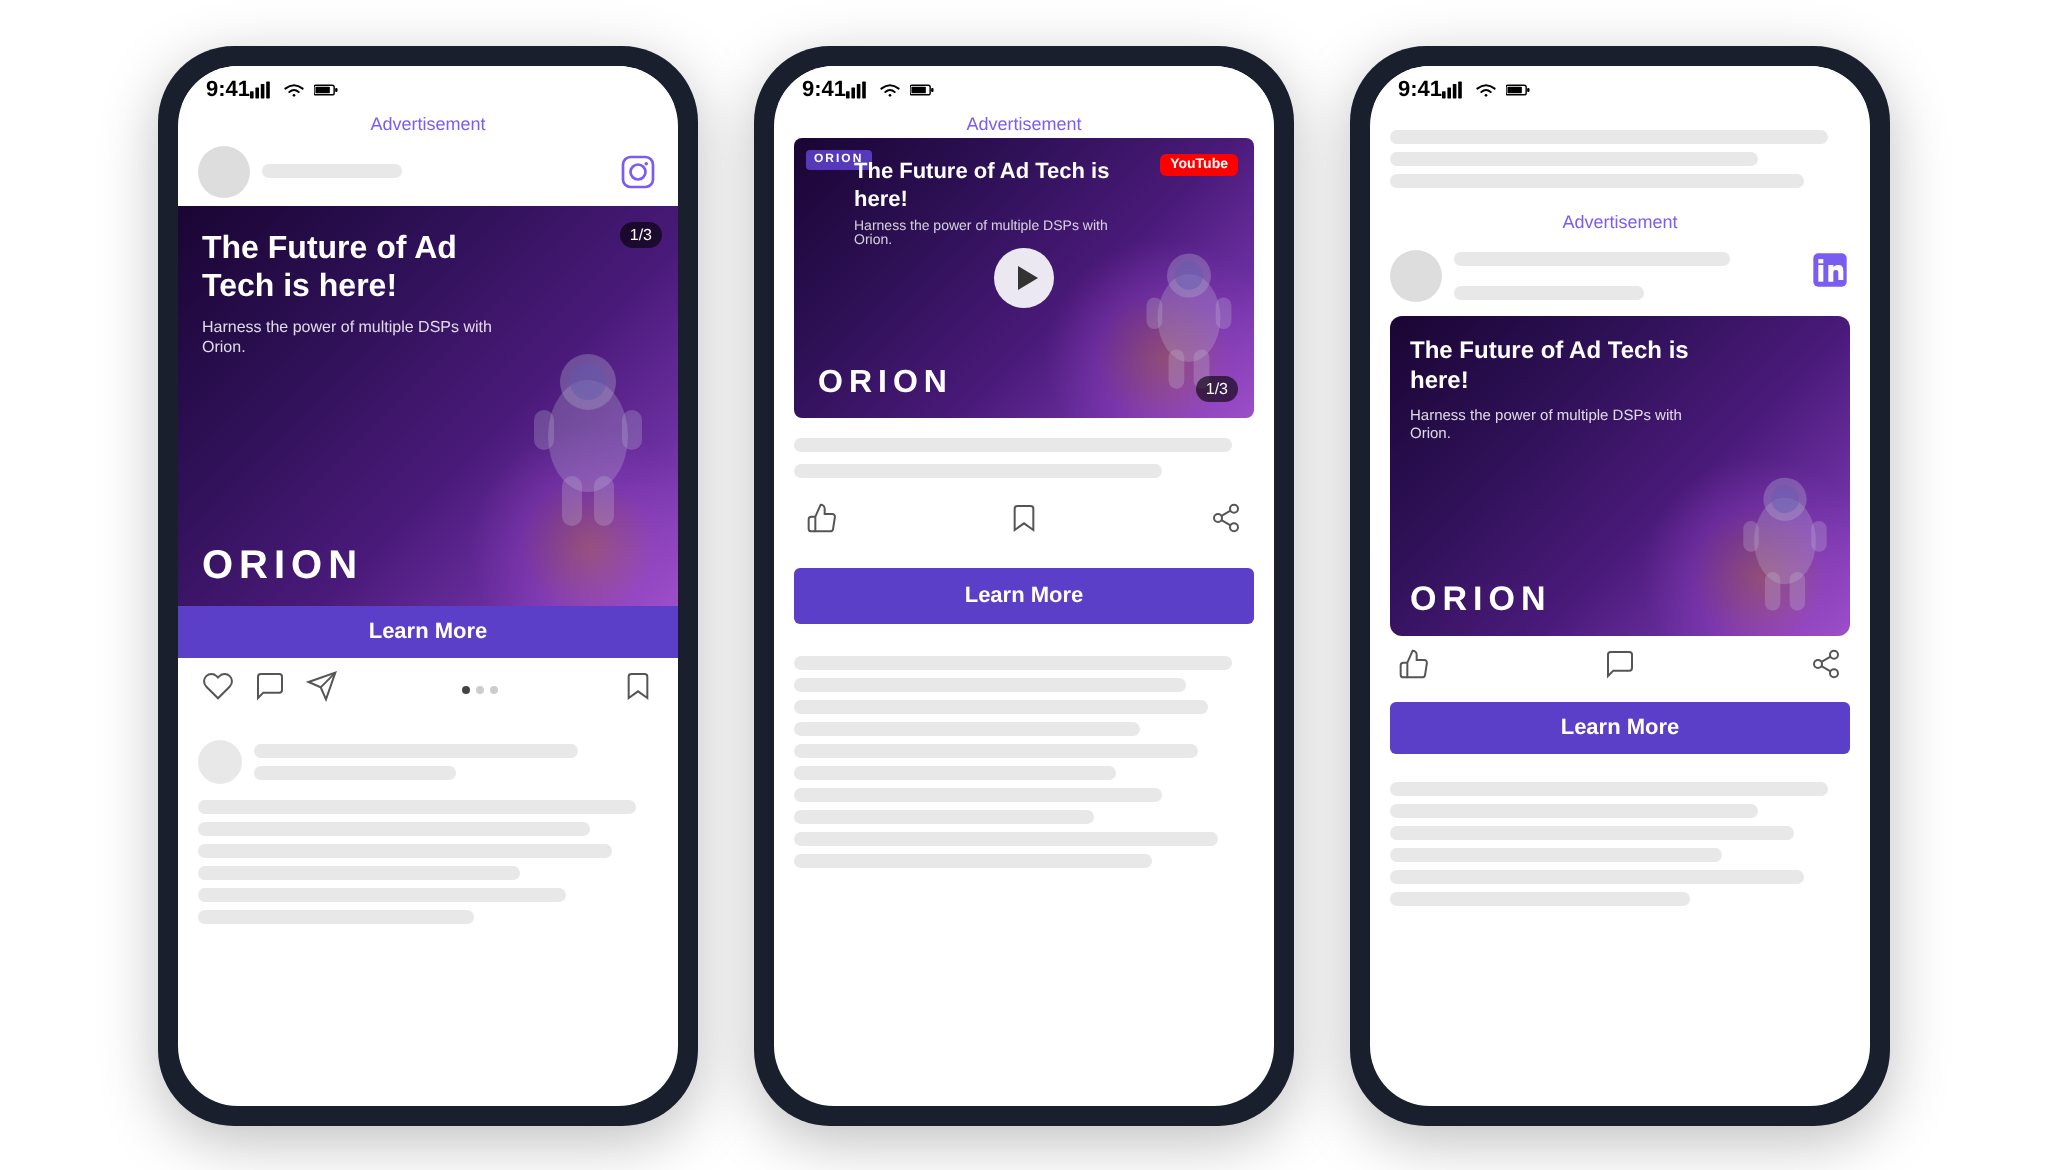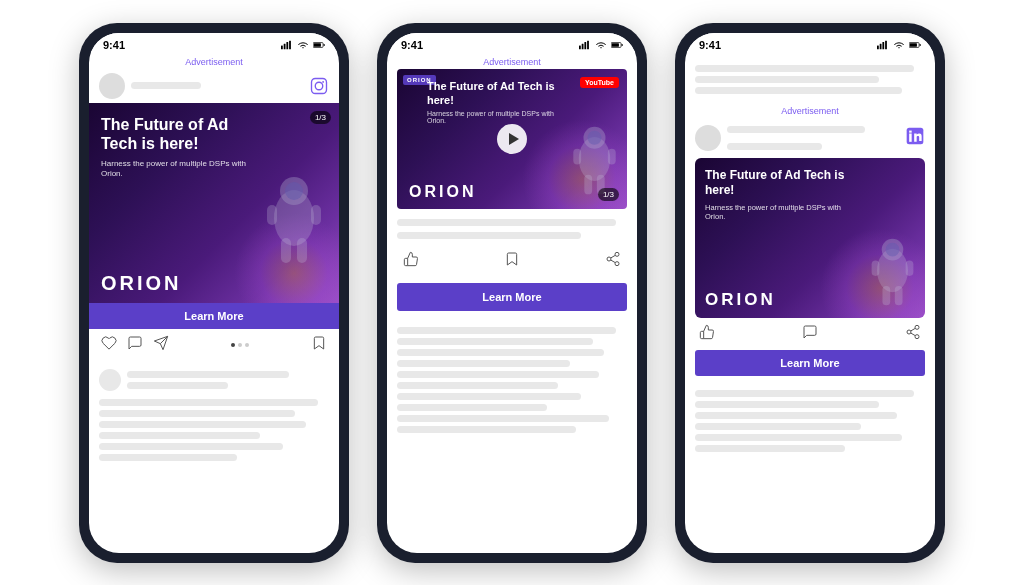--- a/index.html
+++ b/index.html
@@ -31,21 +31,21 @@
       height: 100%;
       background: #fff;
       border-radius: 30px;
       overflow: hidden;
       display: flex;
       flex-direction: column;
     }
     .phone-notch-bar {
       background: #fff;
       display: flex;
-      justify-content: space-between;
+      justify-content: flex-start;
       align-items: center;
       padding: 6px 14px 2px;
       font-size: 10px;
       font-weight: 600;
       flex-shrink: 0;
     }
     .phone-notch-bar .time { font-size: 11px; font-weight: 700; }
     .status-icons { display: flex; gap: 4px; align-items: center; }
     .status-icons svg { width: 12px; height: 10px; }
 

